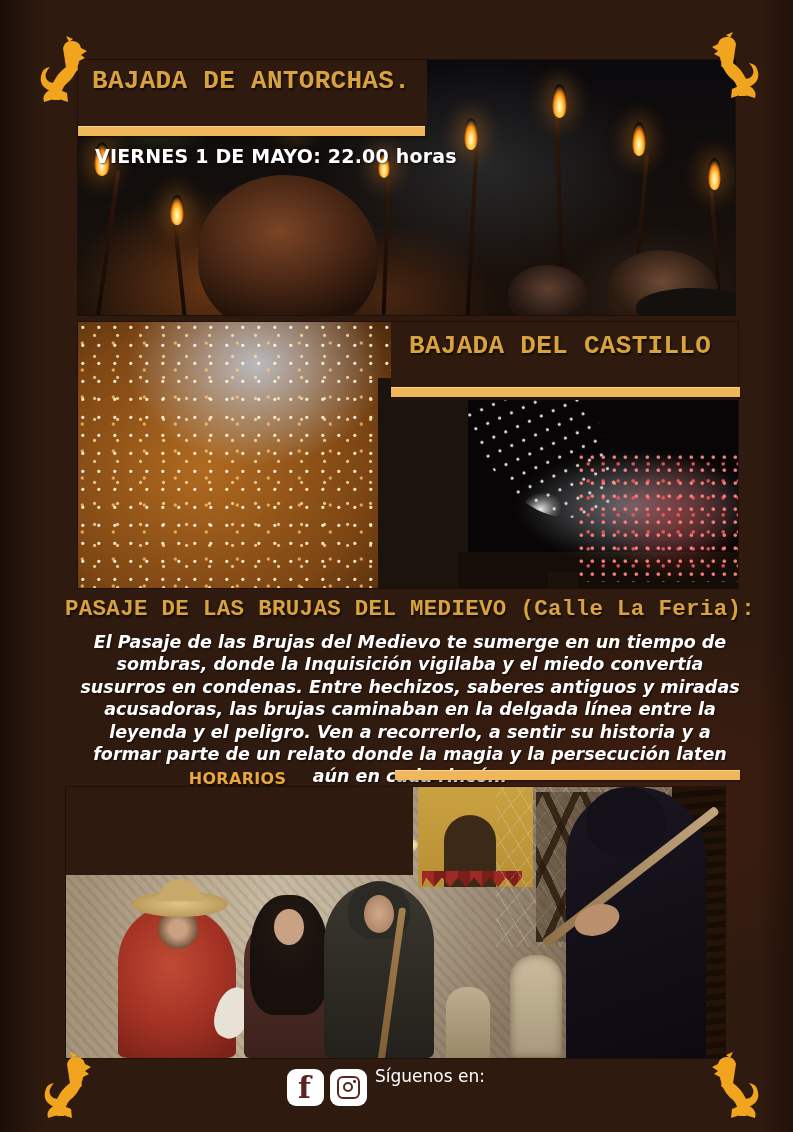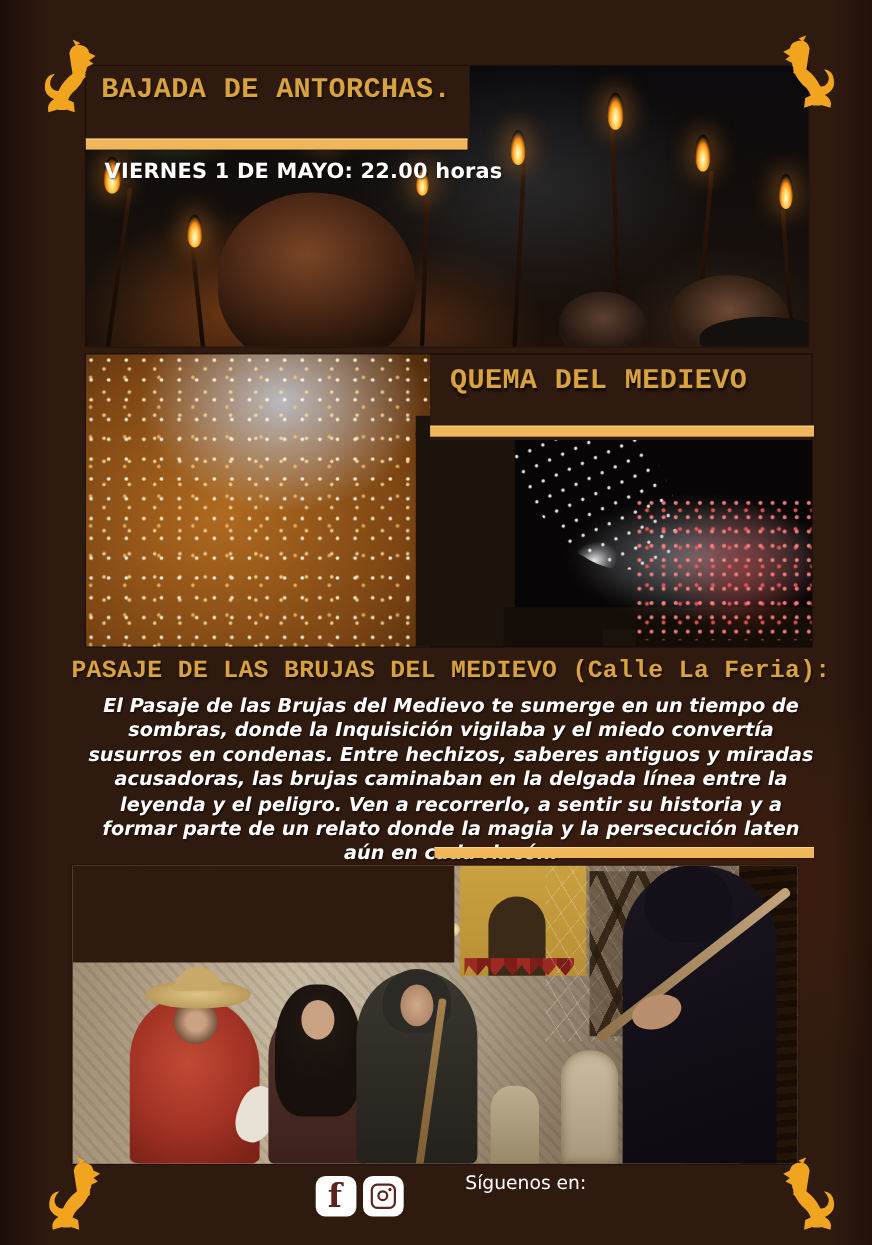--- a/index.html
+++ b/index.html
@@ -81,21 +81,21 @@
       radial-gradient(330px 220px at 40% 45%, rgba(235,228,210,.35), rgba(0,0,0,0) 75%),
       linear-gradient(100deg,#a08e74 0%,#bcab91 32%,#93816a 60%,#6a5a48 100%);
   }
   .p3el{position:absolute;}
   
   .social-tile{position:absolute;width:37px;height:37px;background:#ffffff;border-radius:9px;}
   .fb-f{position:absolute;left:11px;top:1px;color:#5b241f;font-weight:bold;font-size:30px;font-family:"DejaVu Serif","Liberation Serif",serif;}
   .ig-frame{position:absolute;left:7px;top:7px;width:19px;height:19px;border:2.6px solid #5b241f;border-radius:6px;}
   .ig-lens{position:absolute;left:4.4px;top:4.4px;width:6px;height:6px;border:2.4px solid #5b241f;border-radius:50%;}
   .ig-dot{position:absolute;right:2px;top:2px;width:2.6px;height:2.6px;background:#5b241f;border-radius:50%;}
-  .footer-text{position:absolute;color:#ffffff;white-space:nowrap;margin-left:48px;}
+  .footer-text{position:absolute;color:#ffffff;white-space:nowrap;}
   .lion{position:absolute;width:54px;height:68px;}
   .lion.mirror{transform:scaleX(-1);}
   .para{
     position:absolute;color:#ffffff;font-weight:bold;font-style:italic;
     text-align:center;text-shadow:1px 1px 2px rgba(0,0,0,.6);
     font-size:17.5px;line-height:22.4px;
   }
   .sched-line{font-weight:bold;color:#ffffff;font-size:16.5px;line-height:19.6px;text-shadow:1px 1px 2px rgba(0,0,0,.6);}
 </style>
 </head>
@@ -149,27 +149,28 @@
 
     <div class="spray" style="left:400px;top:15px;width:120px;height:190px;"></div>
 
     <div class="smoke" style="left:420px;top:120px;width:250px;height:130px;"></div>
 
     <div class="redsparks" style="left:500px;top:130px;width:160px;height:130px;"></div>
 
     <div class="bg-patch" style="left:313px;top:0;width:347px;height:78px;"></div>
   </div>
 
-  <div class="gold-title" style="left:409px;top:331px;font-size:26px;">QUEMA DEL MEDIEVO</div>
+  <div class="gold-title" style="left:409px;top:331px;font-size:26px;">BAJADA DEL CASTILLO</div>
   <div class="gold-bar" style="left:391px;top:387px;width:349px;"></div>
 
   <div class="gold-title" style="left:50px;top:596px;width:720px;font-size:22.5px;text-align:center;white-space:normal;">PASAJE DE LAS BRUJAS DEL MEDIEVO (Calle La Feria):</div>
 
   <div class="para" style="left:80px;top:631px;width:660px;">El Pasaje de las Brujas del Medievo te sumerge en un tiempo de sombras, donde la Inquisición vigilaba y el miedo convertía susurros en condenas. Entre hechizos, saberes antiguos y miradas acusadoras, las brujas caminaban en la delgada línea entre la leyenda y el peligro. Ven a recorrerlo, a sentir su historia y a formar parte de un relato donde la magia y la persecución laten aún en cada rincón.</div>
 
+  <div class="gold-title" style="left:65px;top:769px;width:345px;font-size:16px;text-align:center;font-family:'DejaVu Sans','Liberation Sans',sans-serif;color:#e9a83e;">HORARIOS</div>
 
   <div style="position:absolute;left:55px;top:790px;width:365px;text-align:center;">
     <div class="sched-line">30 de abril: De 18:00 a 20:00 horas</div>
     <div class="sched-line">1 y 2 de mayo: De 11:30 a 14:30 y de</div>
     <div class="sched-line">18:00 a 22:00 horas</div>
     <div class="sched-line">3 de mayo: De 11:00 a 14:00 horas</div>
   </div>
 
   <div class="gold-bar" style="left:395px;top:770px;width:345px;"></div>
 

